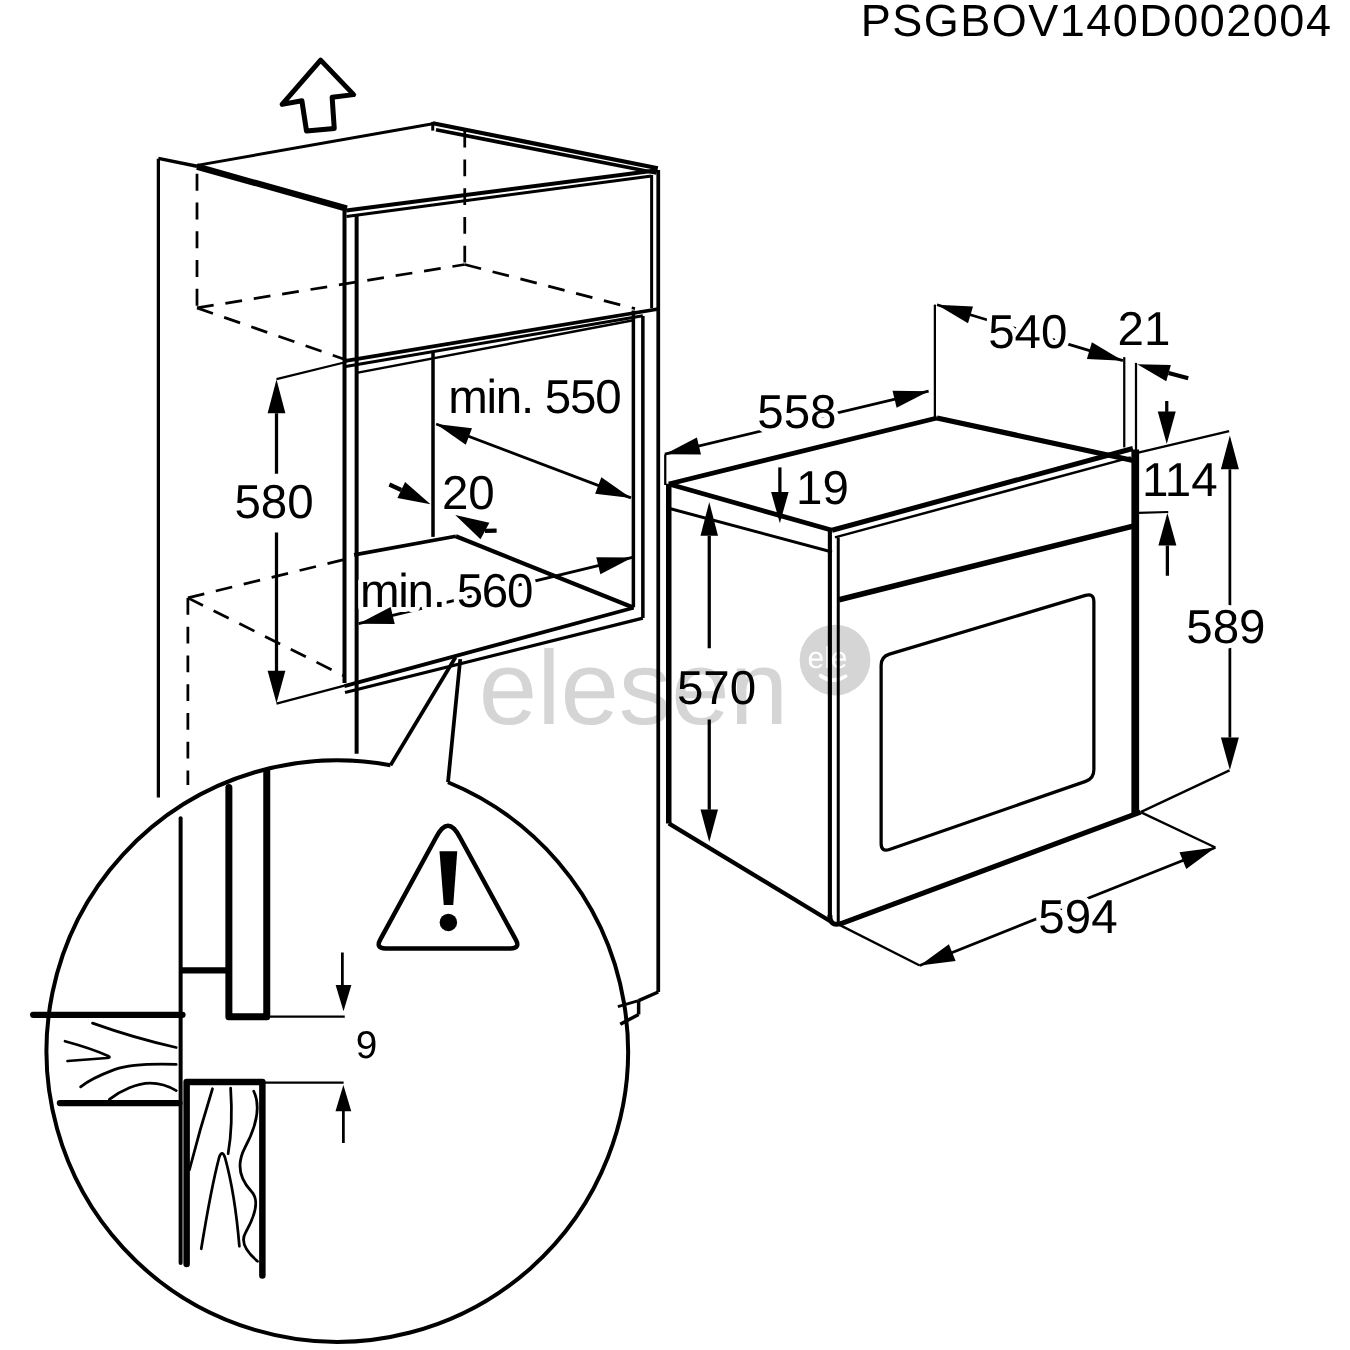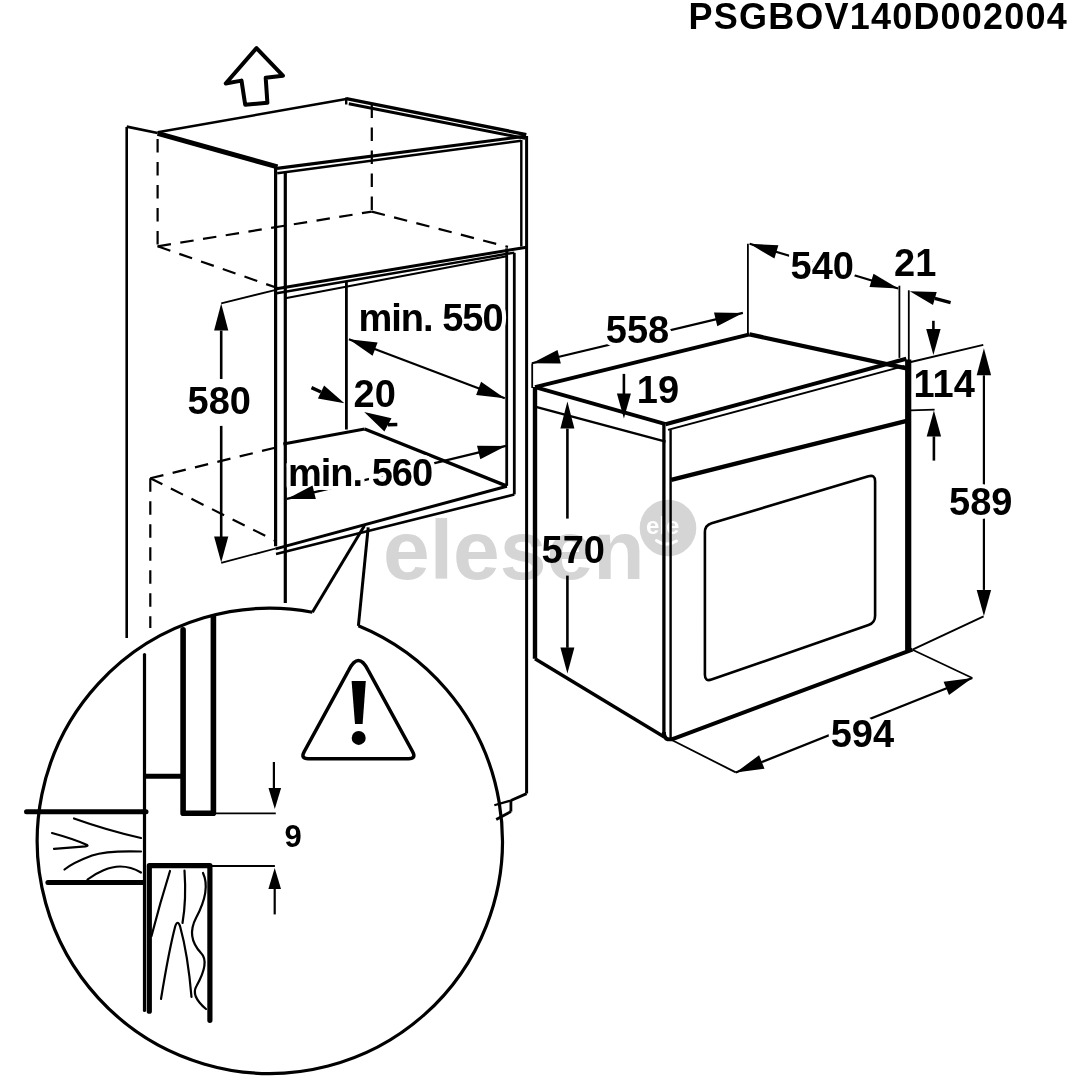--- a/index.html
+++ b/index.html
@@ -1,17 +1,17 @@
 <!DOCTYPE html>
 <html><head>
 <meta charset="utf-8">
 <style>
 html,body { margin:0; padding:0; background:#ffffff; -webkit-font-smoothing:antialiased; }
 text { -webkit-font-smoothing:antialiased; }
-#page { width:1080px; height:1080px; position:relative; overflow:hidden;font-weight:bold; }
+#page { width:1080px; height:1080px; position:relative; overflow:hidden; }
 </style>
 </head>
 <body>
 <div id="page">
 <svg xmlns="http://www.w3.org/2000/svg" width="1080" height="1080" viewBox="0 0 1080 1080">
       <line x1="126.7" y1="126.9" x2="126.7" y2="638" stroke="#000" stroke-width="2.6"></line>
 <line x1="126.7" y1="126.7" x2="157.6" y2="133.0" stroke="#000" stroke-width="2.8"></line>
 <line x1="157.6" y1="133.3" x2="277.5" y2="166.9" stroke="#000" stroke-width="5.0"></line>
 <line x1="157.6" y1="132.3" x2="346.3" y2="99.0" stroke="#000" stroke-width="2.4"></line>
 <line x1="346.3" y1="98.6" x2="526.3" y2="134.6" stroke="#000" stroke-width="3.4"></line>

